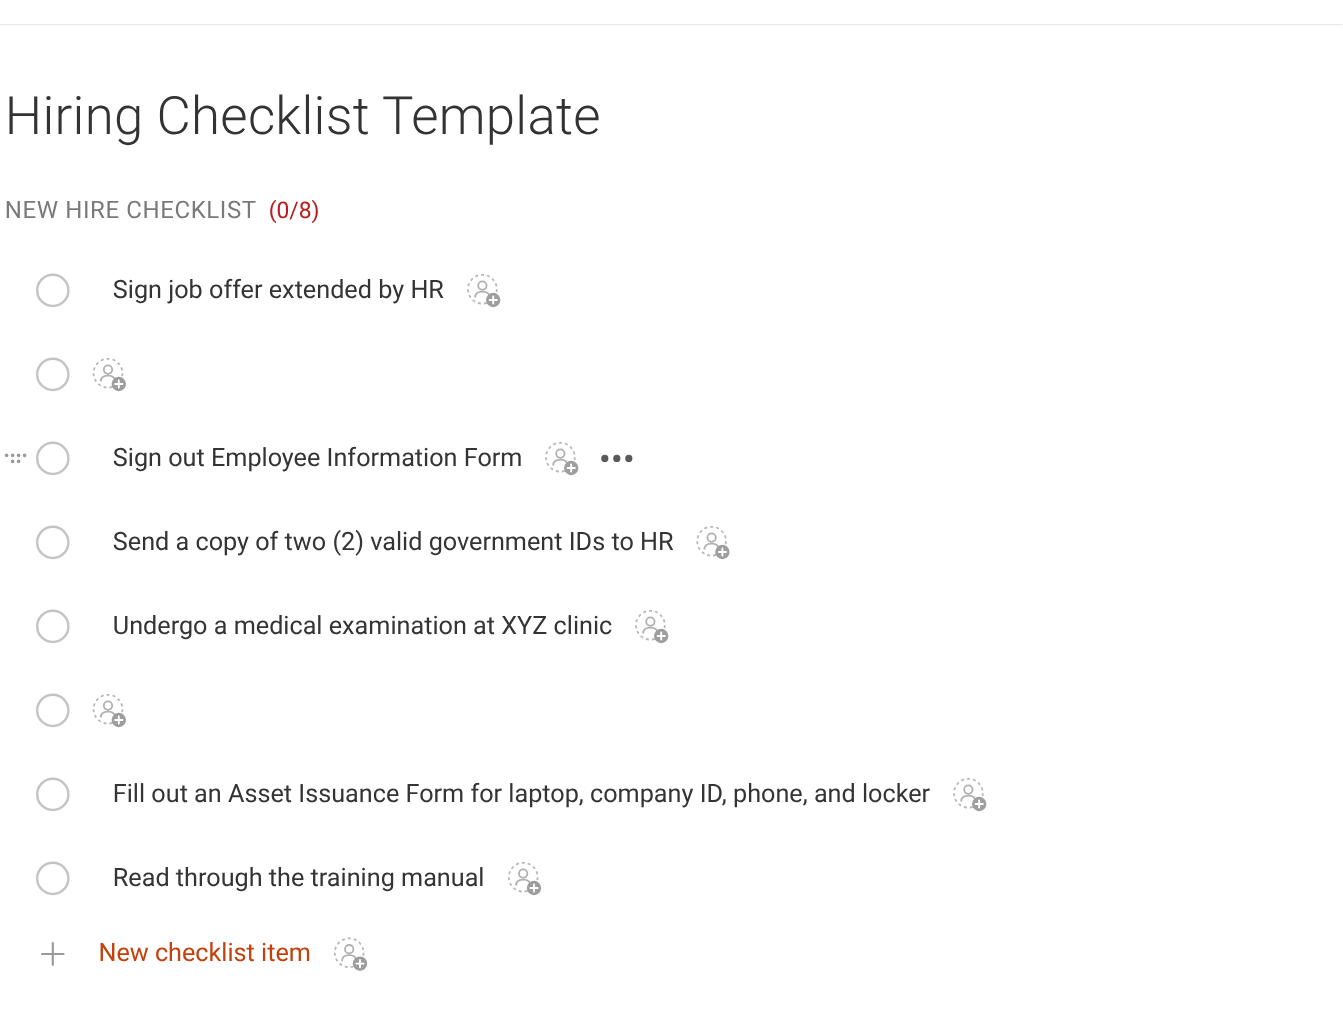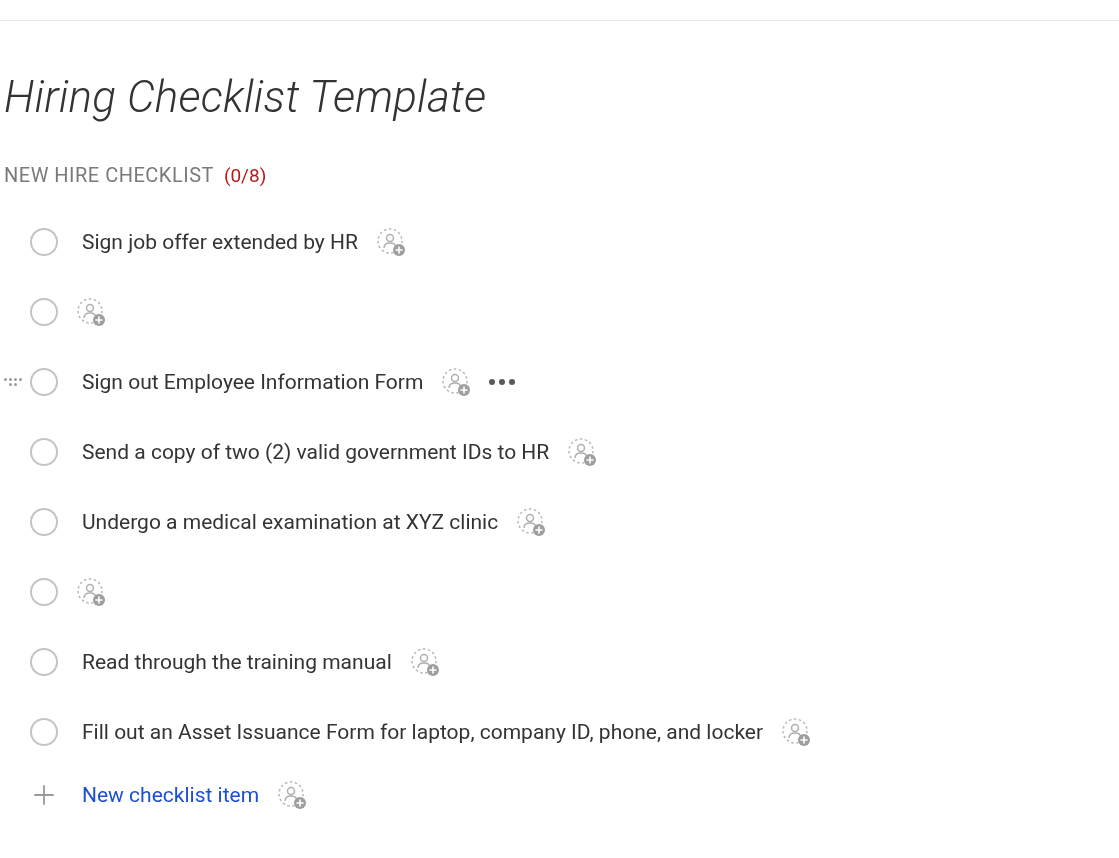--- a/index.html
+++ b/index.html
@@ -22,21 +22,20 @@
     }
     .content {
       padding: 50px 0 0 4px;
     }
     .page-title {
       font-size: 44px;
       font-weight: 300;
       color: #333333;
       margin-bottom: 40px;
       letter-spacing: 0.2px;
-      font-style: italic;
     }
     .section-header {
       display: flex;
       align-items: center;
       gap: 10px;
       margin-bottom: 20px;
     }
     .section-title {
       font-size: 20px;
       font-weight: 400;
@@ -84,21 +83,21 @@
       height: 28px;
       border: 2px solid #c4c4c4;
       border-radius: 50%;
       flex-shrink: 0;
       cursor: pointer;
       background: #fff;
     }
     .item-label {
       font-size: 21px;
       color: #343434;
-      margin-left: 24px;
+      margin-left: 36px;
       cursor: text;
       font-weight: 400;
     }
     .assign-icon {
       width: 30px;
       height: 30px;
       margin-left: 18px;
       cursor: pointer;
       flex-shrink: 0;
       position: relative;
@@ -136,21 +135,21 @@
       align-items: center;
       justify-content: center;
       color: #9a9a9a;
       font-size: 26px;
       font-weight: 300;
       cursor: pointer;
       flex-shrink: 0;
     }
     .new-item-placeholder {
       font-size: 21px;
-      color: #1d4ed8;
+      color: #c2410c;
       margin-left: 24px;
       cursor: text;
       font-weight: 400;
     }
   </style>
 </head>
 <body>
 
 <div class="top-border"></div>
 
@@ -306,44 +305,44 @@
   <div class="item-row">
     <div class="drag-handle">
       <span></span>
           <span></span>
           <span></span>
           <span></span>
           <span></span>
           <span></span>
     </div>
     <div class="checkbox"></div>
+    <span class="item-label">Fill out an Asset Issuance Form for laptop, company ID, phone, and locker</span>
+    <div class="assign-icon">
+      <svg viewBox="0 0 30 30">
+        <circle cx="14" cy="14" r="12" fill="none" stroke="#b8b8b8" stroke-width="1.5" stroke-dasharray="2.5,2.5"></circle>
+        <circle cx="14" cy="11" r="3.5" fill="none" stroke="#b0b0b0" stroke-width="1.5"></circle>
+        <path d="M 8 21 Q 8 16 14 16 Q 20 16 20 21" fill="none" stroke="#b0b0b0" stroke-width="1.5"></path>
+        <circle cx="23" cy="23" r="6" fill="#9e9e9e"></circle>
+        <path d="M 23 20 L 23 26 M 20 23 L 26 23" stroke="#ffffff" stroke-width="1.6" stroke-linecap="round"></path>
+      </svg>
+    </div>
+
+  </div>
+
+  <div class="item-row">
+    <div class="drag-handle">
+      <span></span>
+          <span></span>
+          <span></span>
+          <span></span>
+          <span></span>
+          <span></span>
+    </div>
+    <div class="checkbox"></div>
     <span class="item-label">Read through the training manual</span>
-    <div class="assign-icon">
-      <svg viewBox="0 0 30 30">
-        <circle cx="14" cy="14" r="12" fill="none" stroke="#b8b8b8" stroke-width="1.5" stroke-dasharray="2.5,2.5"></circle>
-        <circle cx="14" cy="11" r="3.5" fill="none" stroke="#b0b0b0" stroke-width="1.5"></circle>
-        <path d="M 8 21 Q 8 16 14 16 Q 20 16 20 21" fill="none" stroke="#b0b0b0" stroke-width="1.5"></path>
-        <circle cx="23" cy="23" r="6" fill="#9e9e9e"></circle>
-        <path d="M 23 20 L 23 26 M 20 23 L 26 23" stroke="#ffffff" stroke-width="1.6" stroke-linecap="round"></path>
-      </svg>
-    </div>
-
-  </div>
-
-  <div class="item-row">
-    <div class="drag-handle">
-      <span></span>
-          <span></span>
-          <span></span>
-          <span></span>
-          <span></span>
-          <span></span>
-    </div>
-    <div class="checkbox"></div>
-    <span class="item-label">Fill out an Asset Issuance Form for laptop, company ID, phone, and locker</span>
     <div class="assign-icon">
       <svg viewBox="0 0 30 30">
         <circle cx="14" cy="14" r="12" fill="none" stroke="#b8b8b8" stroke-width="1.5" stroke-dasharray="2.5,2.5"></circle>
         <circle cx="14" cy="11" r="3.5" fill="none" stroke="#b0b0b0" stroke-width="1.5"></circle>
         <path d="M 8 21 Q 8 16 14 16 Q 20 16 20 21" fill="none" stroke="#b0b0b0" stroke-width="1.5"></path>
         <circle cx="23" cy="23" r="6" fill="#9e9e9e"></circle>
         <path d="M 23 20 L 23 26 M 20 23 L 26 23" stroke="#ffffff" stroke-width="1.6" stroke-linecap="round"></path>
       </svg>
     </div>
 

